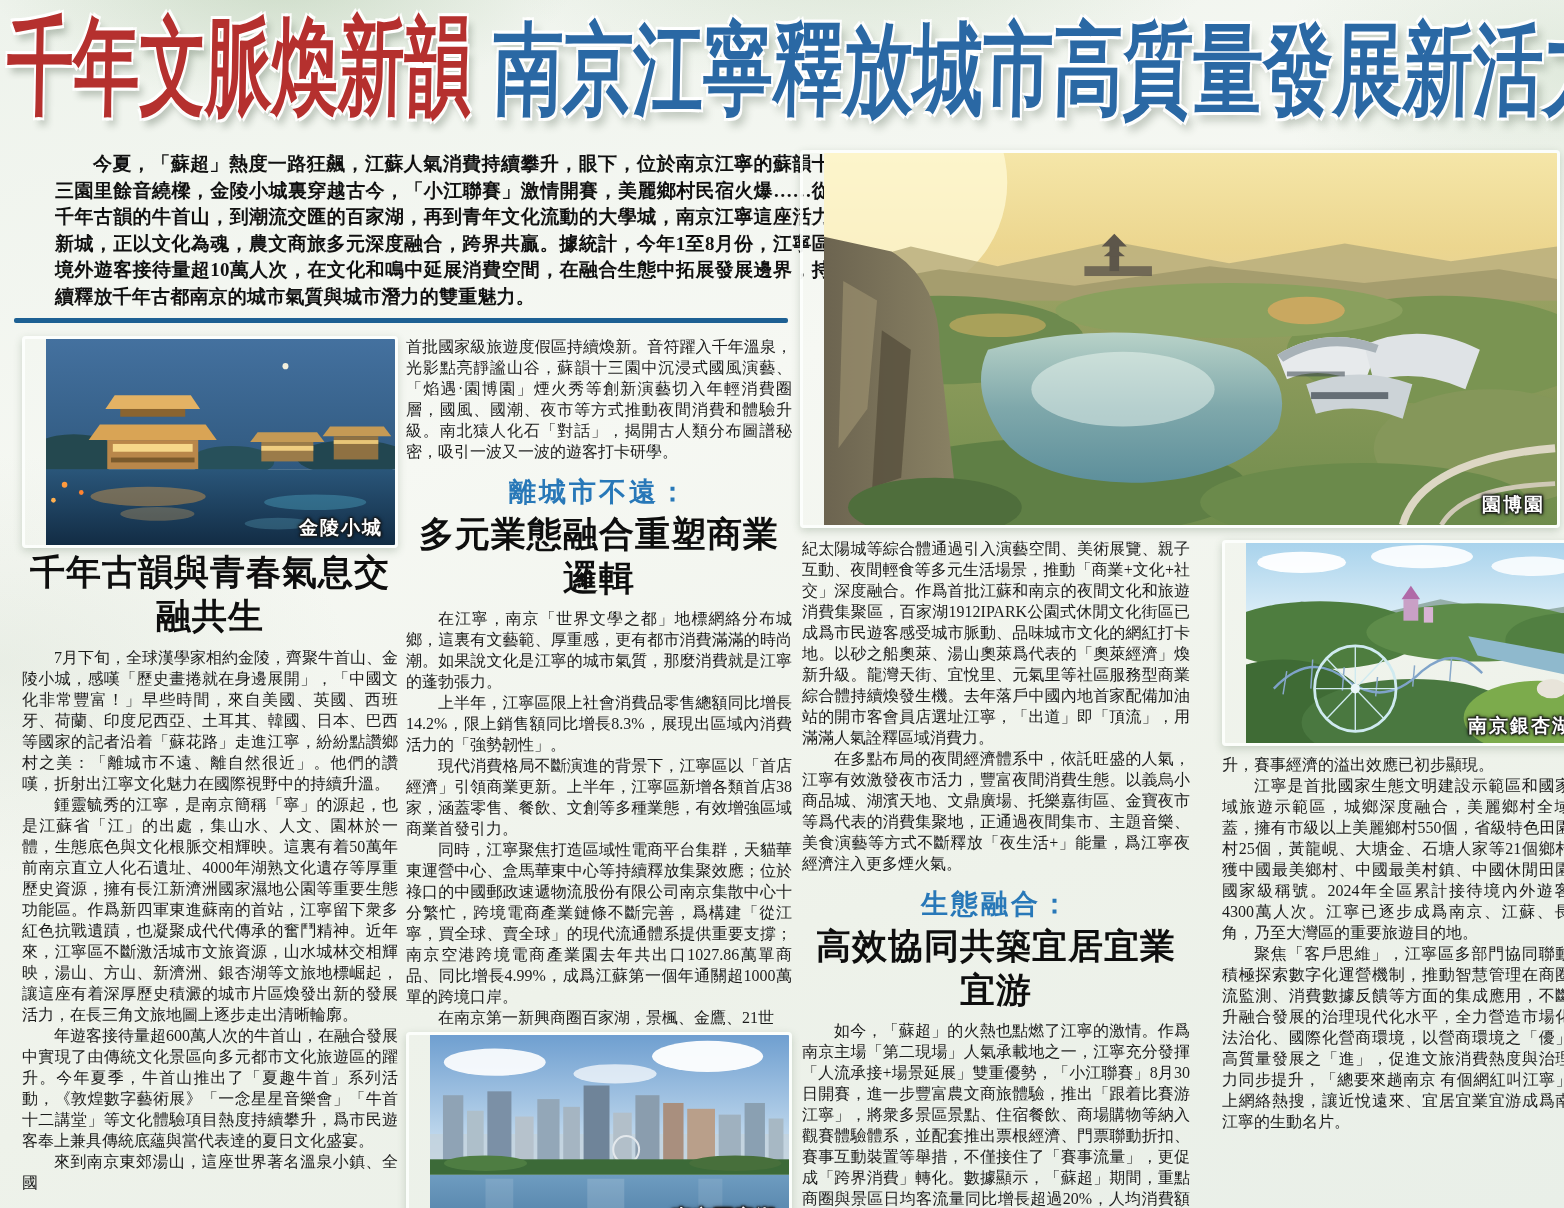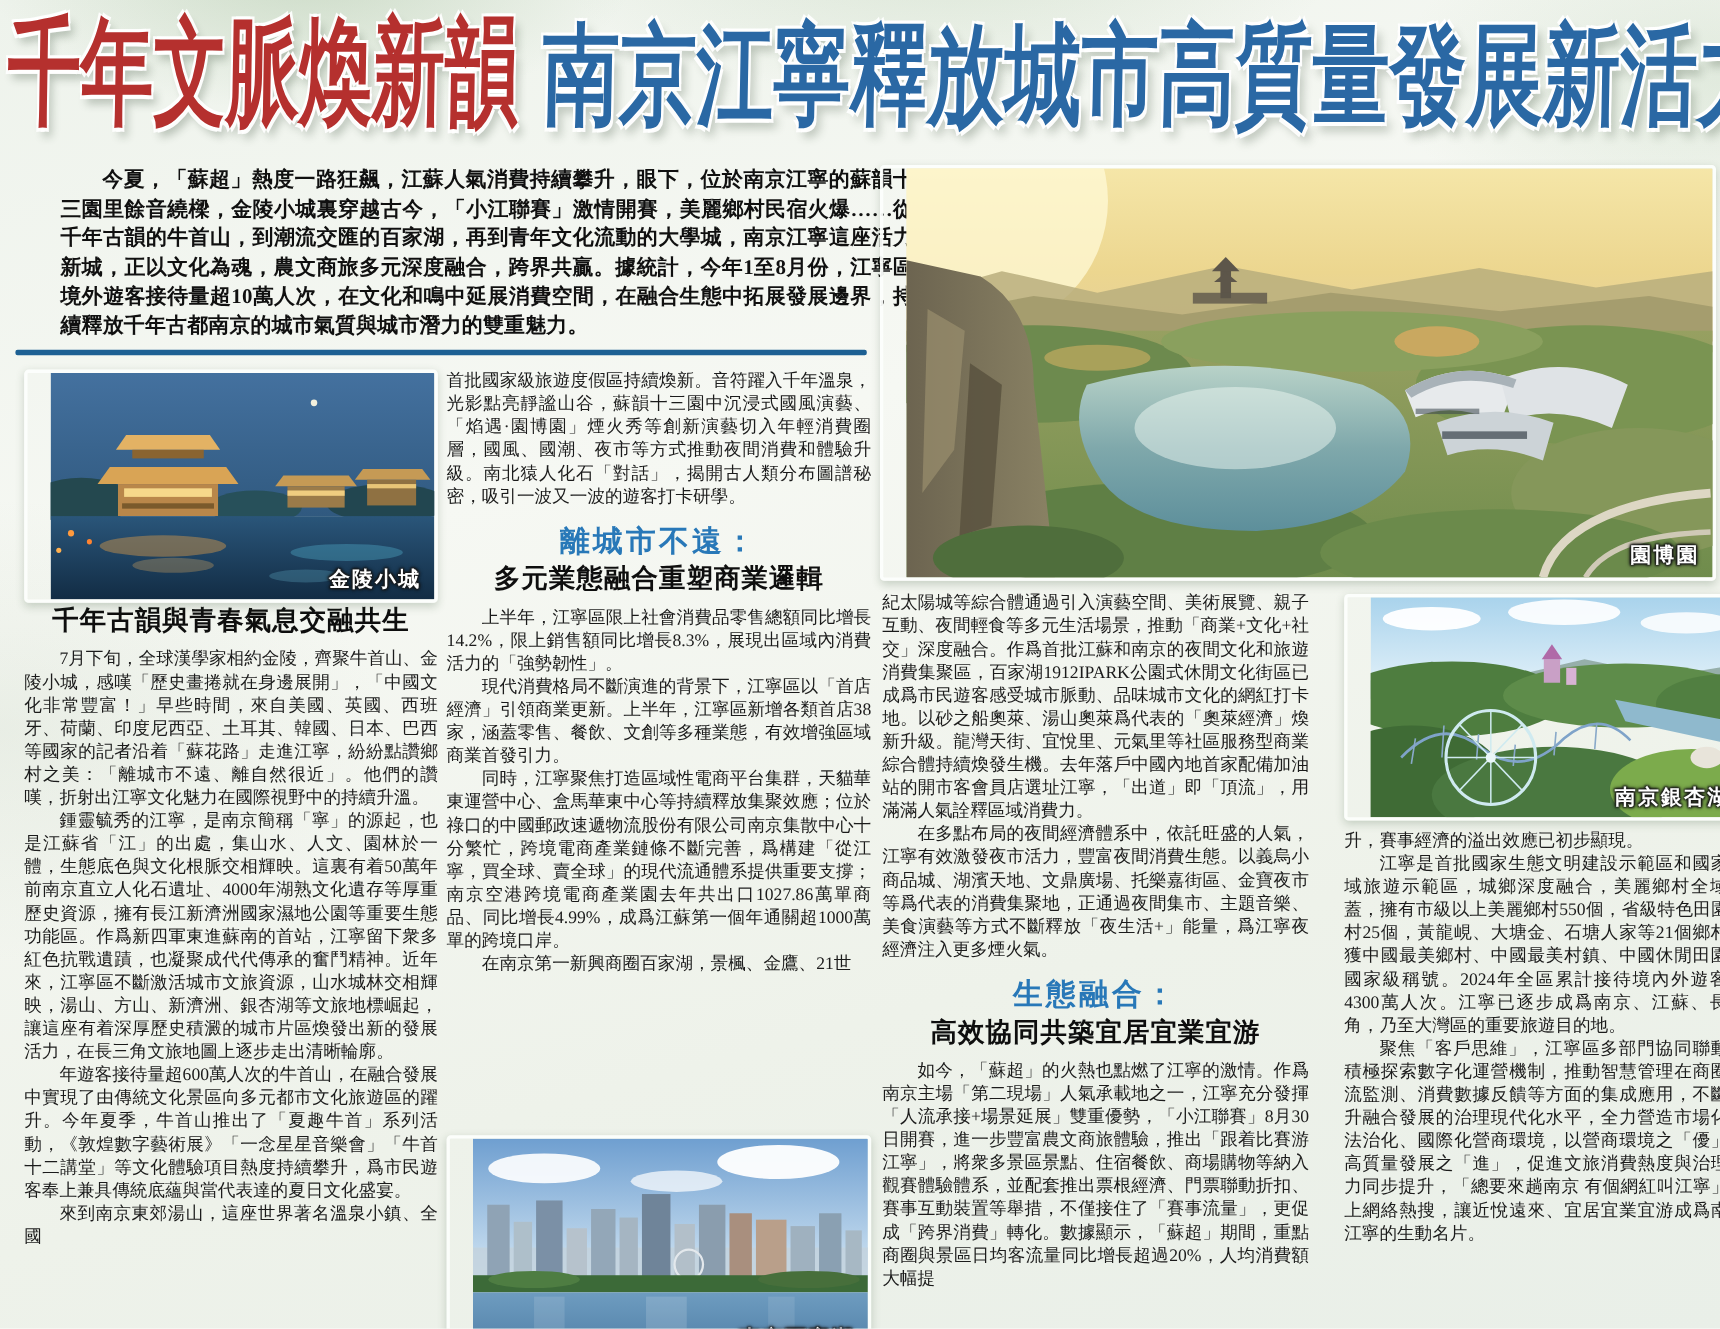--- a/index.html
+++ b/index.html
@@ -33,21 +33,21 @@
   .col p{margin:0; text-indent:2em;}
   .col p.cont{text-indent:0;}
   #col1{left:22px;  top:336px; width:376px;}
   #col2{left:406px; top:336px; width:386px;}
   #col3{left:802px; top:538px; width:388px;}
   #col4{left:1198px;top:540px; width:366px;margin-left:24px;}
   .kicker{font-family:"Liberation Sans", sans-serif; text-align:center; text-indent:0 !important;
           color:#2878b8; font-size:27px; font-weight:800; letter-spacing:3px; margin:14px 0 0 !important;
           line-height:1.25;}
   .sec-title{font-family:"Liberation Sans", sans-serif; text-align:center; text-indent:0 !important;
-          color:#0e0e0e; font-size:24px; font-weight:900; letter-spacing:1px; margin:2px 0 9px !important;
+          color:#0e0e0e; font-size:35px; font-weight:900; letter-spacing:1px; margin:2px 0 9px !important;
           line-height:1.25;}
   
   .photo{position:relative; border-radius:4px; overflow:hidden;
          border:3px solid rgba(252,254,252,.95); box-shadow:0 3px 8px rgba(50,80,50,.22);
          box-sizing:border-box;padding-left:21px;}
   .photo svg{display:block; width:100%; height:100%;}
   .caption{position:absolute; right:12px; bottom:7px; color:#fff; font-size:19px; font-weight:700;
            font-family:"Liberation Sans", sans-serif; letter-spacing:2px;
            text-shadow:1px 1px 2px #1a1a1a,-1px -1px 2px #1a1a1a,1px -1px 2px #1a1a1a,-1px 1px 2px #1a1a1a,0 0 5px rgba(0,0,0,.8);}
   #photo-jinling {width:376px; height:212px; margin-bottom:2px;}
@@ -184,20 +184,21 @@
     <p>7月下旬，全球漢學家相約金陵，齊聚牛首山、金陵小城，感嘆「歷史畫捲就在身邊展開」，「中國文化非常豐富！」早些時間，來自美國、英國、西班牙、荷蘭、印度尼西亞、土耳其、韓國、日本、巴西等國家的記者沿着「蘇花路」走進江寧，紛紛點讚鄉村之美：「離城市不遠、離自然很近」。他們的讚嘆，折射出江寧文化魅力在國際視野中的持續升溫。</p>
     <p>鍾靈毓秀的江寧，是南京簡稱「寧」的源起，也是江蘇省「江」的出處，集山水、人文、園林於一體，生態底色與文化根脈交相輝映。這裏有着50萬年前南京直立人化石遺址、4000年湖熟文化遺存等厚重歷史資源，擁有長江新濟洲國家濕地公園等重要生態功能區。作爲新四軍東進蘇南的首站，江寧留下衆多紅色抗戰遺蹟，也凝聚成代代傳承的奮鬥精神。近年來，江寧區不斷激活城市文旅資源，山水城林交相輝映，湯山、方山、新濟洲、銀杏湖等文旅地標崛起，讓這座有着深厚歷史積澱的城市片區煥發出新的發展活力，在長三角文旅地圖上逐步走出清晰輪廓。</p>
     <p>年遊客接待量超600萬人次的牛首山，在融合發展中實現了由傳統文化景區向多元都市文化旅遊區的躍升。今年夏季，牛首山推出了「夏趣牛首」系列活動，《敦煌數字藝術展》「一念星星音樂會」「牛首十二講堂」等文化體驗項目熱度持續攀升，爲市民遊客奉上兼具傳統底蘊與當代表達的夏日文化盛宴。</p>
     <p>來到南京東郊湯山，這座世界著名溫泉小鎮、全國</p>
   </div>
 
   <div class="col" id="col2">
     <p class="cont">首批國家級旅遊度假區持續煥新。音符躍入千年溫泉，光影點亮靜謐山谷，蘇韻十三園中沉浸式國風演藝、「焰遇·園博園」煙火秀等創新演藝切入年輕消費圈層，國風、國潮、夜市等方式推動夜間消費和體驗升級。南北猿人化石「對話」，揭開古人類分布圖譜秘密，吸引一波又一波的遊客打卡研學。</p>
     <p class="kicker">離城市不遠：</p>
     <p class="sec-title">多元業態融合重塑商業邏輯</p>
+    <p>在江寧，南京「世界文學之都」地標網絡分布城鄉，這裏有文藝範、厚重感，更有都市消費滿滿的時尚潮。如果說文化是江寧的城市氣質，那麼消費就是江寧的蓬勃張力。</p>
     <p>上半年，江寧區限上社會消費品零售總額同比增長14.2%，限上銷售額同比增長8.3%，展現出區域內消費活力的「強勢韌性」。</p>
     <p>現代消費格局不斷演進的背景下，江寧區以「首店經濟」引領商業更新。上半年，江寧區新增各類首店38家，涵蓋零售、餐飲、文創等多種業態，有效增強區域商業首發引力。</p>
     <p>同時，江寧聚焦打造區域性電商平台集群，天貓華東運營中心、盒馬華東中心等持續釋放集聚效應；位於祿口的中國郵政速遞物流股份有限公司南京集散中心十分繁忙，跨境電商產業鏈條不斷完善，爲構建「從江寧，買全球、賣全球」的現代流通體系提供重要支撐；南京空港跨境電商產業園去年共出口1027.86萬單商品、同比增長4.99%，成爲江蘇第一個年通關超1000萬單的跨境口岸。</p>
     <p>在南京第一新興商圈百家湖，景楓、金鷹、21世</p>
   </div>
 
   <div class="photo" id="photo-baijiahu">
     <svg viewBox="0 0 388 208" preserveAspectRatio="none">
       <defs>
         <linearGradient id="bjSky" x1="0" y1="0" x2="0" y2="1">

